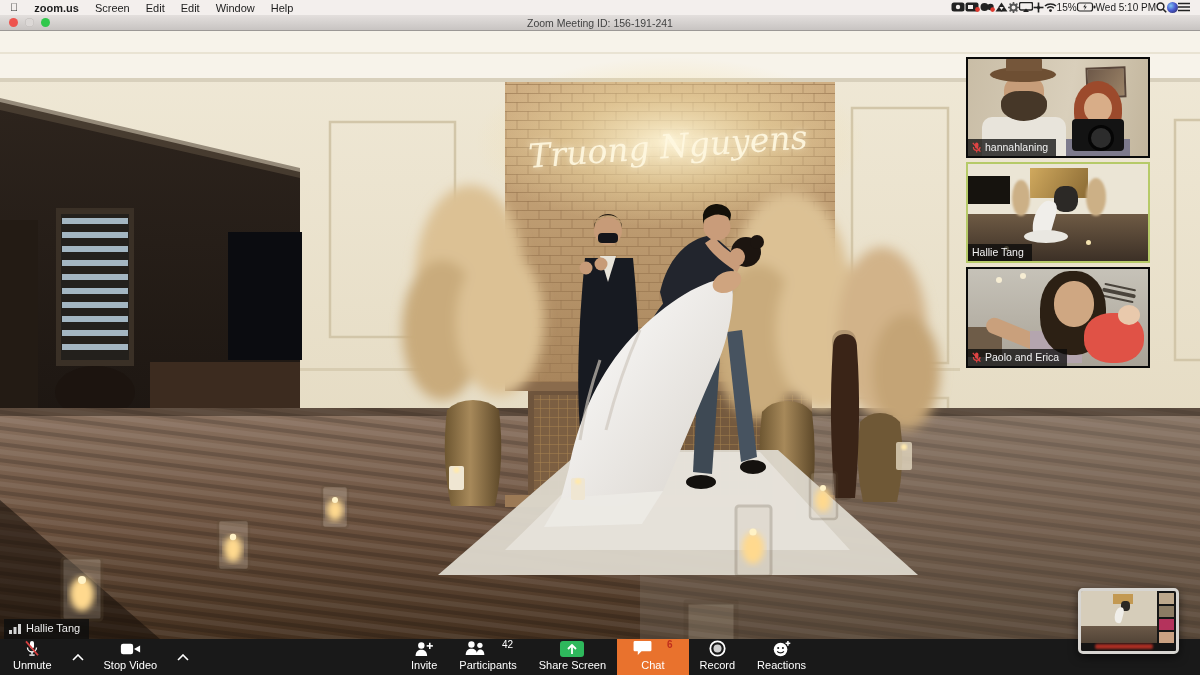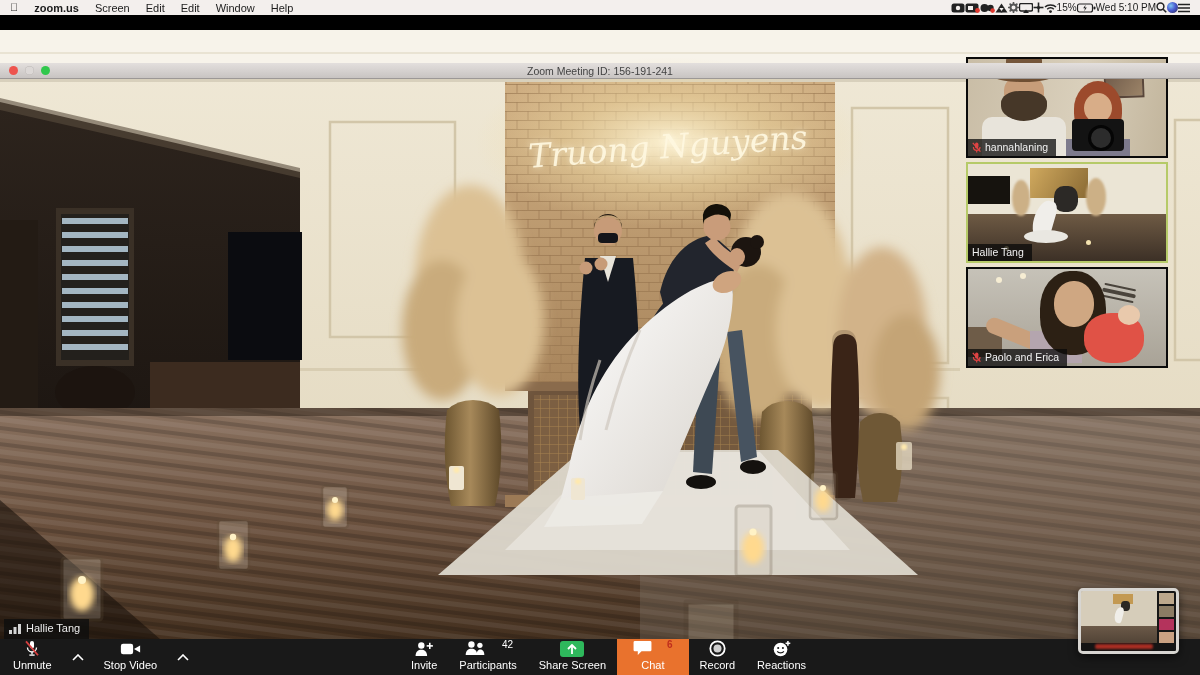--- a/index.html
+++ b/index.html
@@ -6,44 +6,44 @@
   .screen{position:relative;width:1200px;height:675px;overflow:hidden;background:#000;
           font-family:"Liberation Sans",sans-serif;-webkit-font-smoothing:antialiased;}
 
   
   .menubar{position:absolute;top:0;left:0;right:0;height:15px;background:#f3efed;
            display:flex;align-items:center;padding:0 10px;font-size:11px;color:#1c1c1c;z-index:40;}
   .mb-left{display:flex;align-items:center;gap:16px;}
   .mb-apple{font-size:11px;line-height:11px;}
   .mb-app{font-weight:bold;}
   .mb-item{white-space:nowrap;}
-  .mb-right{margin-left:auto;display:flex;align-items:center;font-size:10px;color:#1c1c1c;padding-left:8px;}
+  .mb-right{margin-left:auto;display:flex;align-items:flex-start;font-size:10px;color:#1c1c1c;padding-left:8px;}
   .mb-right svg{display:block;}
   .siri-orb{width:11px;height:11px;border-radius:50%;
             background:radial-gradient(circle at 35% 35%,#7fc3f0 0%,#4a5bd0 45%,#2a2550 100%);}
 
   
   .titlebar{position:absolute;top:15px;left:0;right:0;height:15px;
             background:linear-gradient(#e3dfdd,#c8c4c2);border-bottom:1px solid #9c9896;
             display:flex;align-items:center;justify-content:center;
-            font-size:10.5px;color:#434343;z-index:40;margin-top:48px;}
+            font-size:10.5px;color:#434343;z-index:40;}
   .traffic{position:absolute;left:9px;top:3px;display:flex;gap:7px;}
   .light{width:9px;height:9px;border-radius:50%;}
   .light.red{background:#ee544e;}
   .light.mid{background:#dcd8d6;box-shadow:inset 0 0 0 0.5px #bcb8b6;}
   .light.green{background:#31c84c;}
 
   
   .video{position:absolute;top:30px;left:0;width:1200px;height:609px;background:#15110d;overflow:hidden;}
   .scene{position:absolute;inset:0;}
   .speaker-label{position:absolute;left:4px;bottom:0;background:rgba(14,14,14,.8);
                  color:#ededed;font-size:11px;padding:3px 9px 5px 5px;display:flex;align-items:flex-end;gap:5px;z-index:5;}
 
   
-  .sidebar{position:absolute;top:27px;left:966px;width:202px;z-index:10;text-align:right;}
+  .sidebar{position:absolute;top:27px;left:966px;width:184px;z-index:10;text-align:right;}
   .thumb{position:relative;height:97px;border:2px solid #0a0a0a;margin-bottom:4px;overflow:hidden;background:#1c1c1c;}
   .thumb.active{border-color:#b6ca68;}
   .t-scene{position:absolute;inset:0;}
   .t-scene div{position:absolute;}
   .name-tag{position:absolute;left:0;bottom:0;background:rgba(8,8,8,.74);color:#f2f2f2;
             font-size:10.5px;padding:2px 8px 3px 4px;display:flex;align-items:center;gap:4px;z-index:3;white-space:nowrap;}
 
   
   .t1{background:linear-gradient(100deg,#c9bda6 0%,#d9cfbb 55%,#c2b59c 100%);}
   .t1 .frame{right:22px;top:8px;width:36px;height:27px;background:linear-gradient(125deg,#6d5848,#9c8468);border:2px solid #59463a;transform:rotate(-2deg);}

